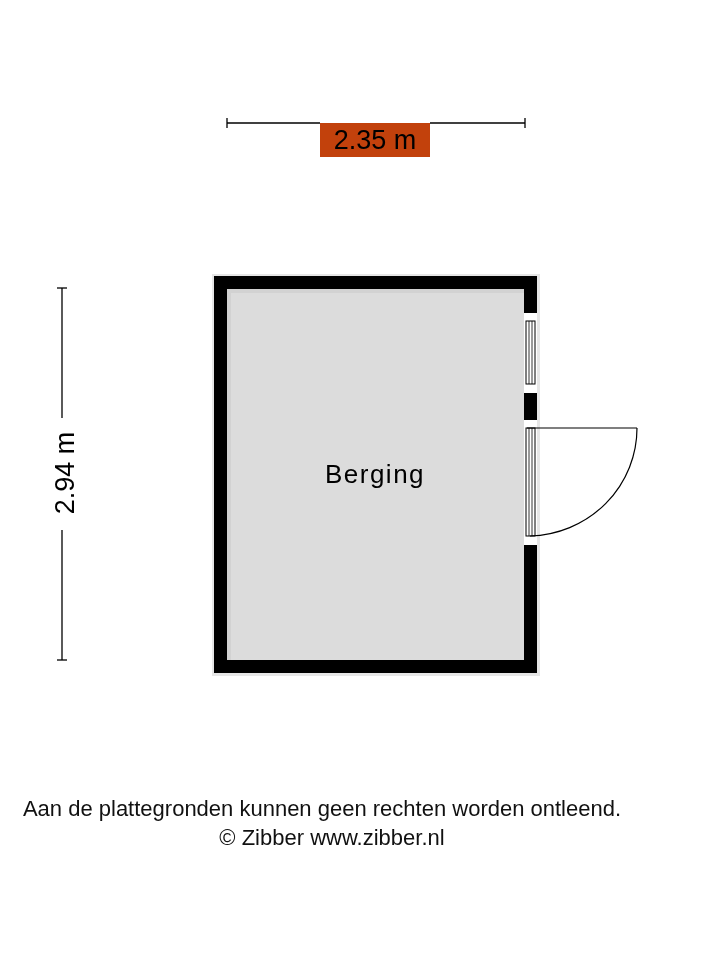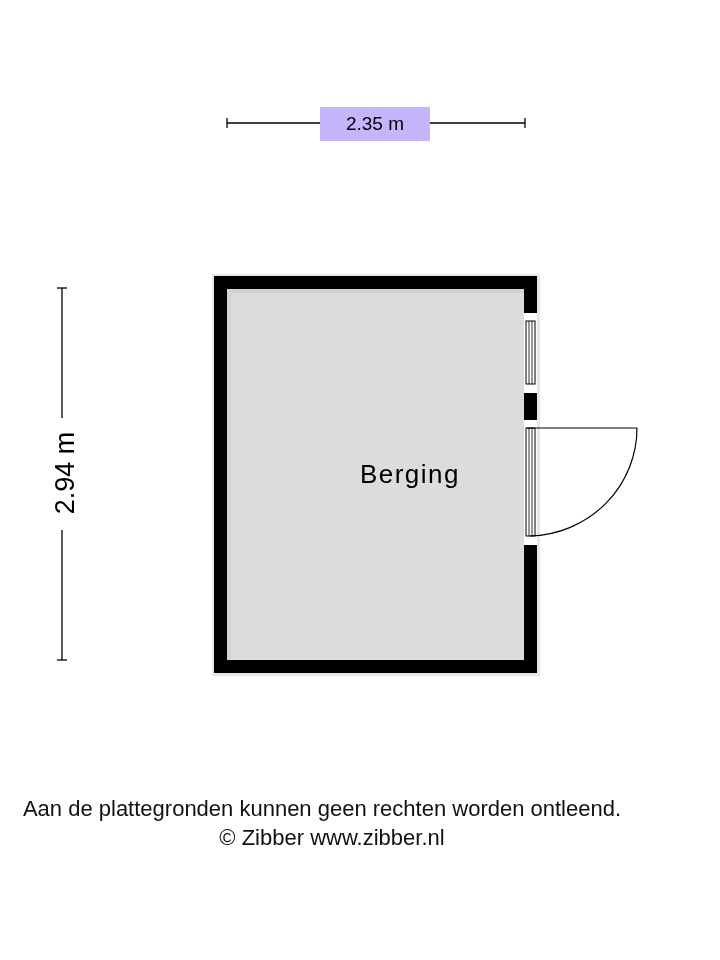--- a/index.html
+++ b/index.html
@@ -2,30 +2,30 @@
 <html><head>
 <meta charset="utf-8">
 <style>
   html, body { margin: 0; padding: 0; }
   body {
     width: 720px; height: 960px; background: #ffffff; position: relative; overflow: hidden;
     font-family: "Liberation Sans", sans-serif; color: #000;
   }
   .plan { position: absolute; left: 0; top: 0; width: 720px; height: 960px; }
   .dim-top-label {
-    position: absolute; left: 320px; top: 107px; width: 110px; text-align: center;
-    font-size: 19px; line-height: 34px; background: #c4b5fd;
+    position: absolute; left: 320px; top: 123px; width: 110px; text-align: center;
+    font-size: 27px; line-height: 34px; background: #c2410c;
   }
   .dim-left-label {
     position: absolute; left: 10px; top: 456px; width: 110px; text-align: center;
     font-size: 27px; line-height: 34px; transform: rotate(-90deg); transform-origin: center center;
     background: #fff;
   }
   .room-label {
-    position: absolute; left: 290px; top: 458px; width: 170px; text-align: right;
+    position: absolute; left: 290px; top: 458px; width: 170px; text-align: center;
     font-size: 26px; letter-spacing: 1.5px; line-height: 32px;
   }
   .disclaimer {
     position: absolute; left: 0; top: 795px; width: 644px; text-align: center;
     font-size: 22px; line-height: 28px; color: #111;
   }
   .copyright {
     position: absolute; left: 0; top: 824px; width: 664px; text-align: center;
     font-size: 22px; line-height: 28px; color: #111;
   }

